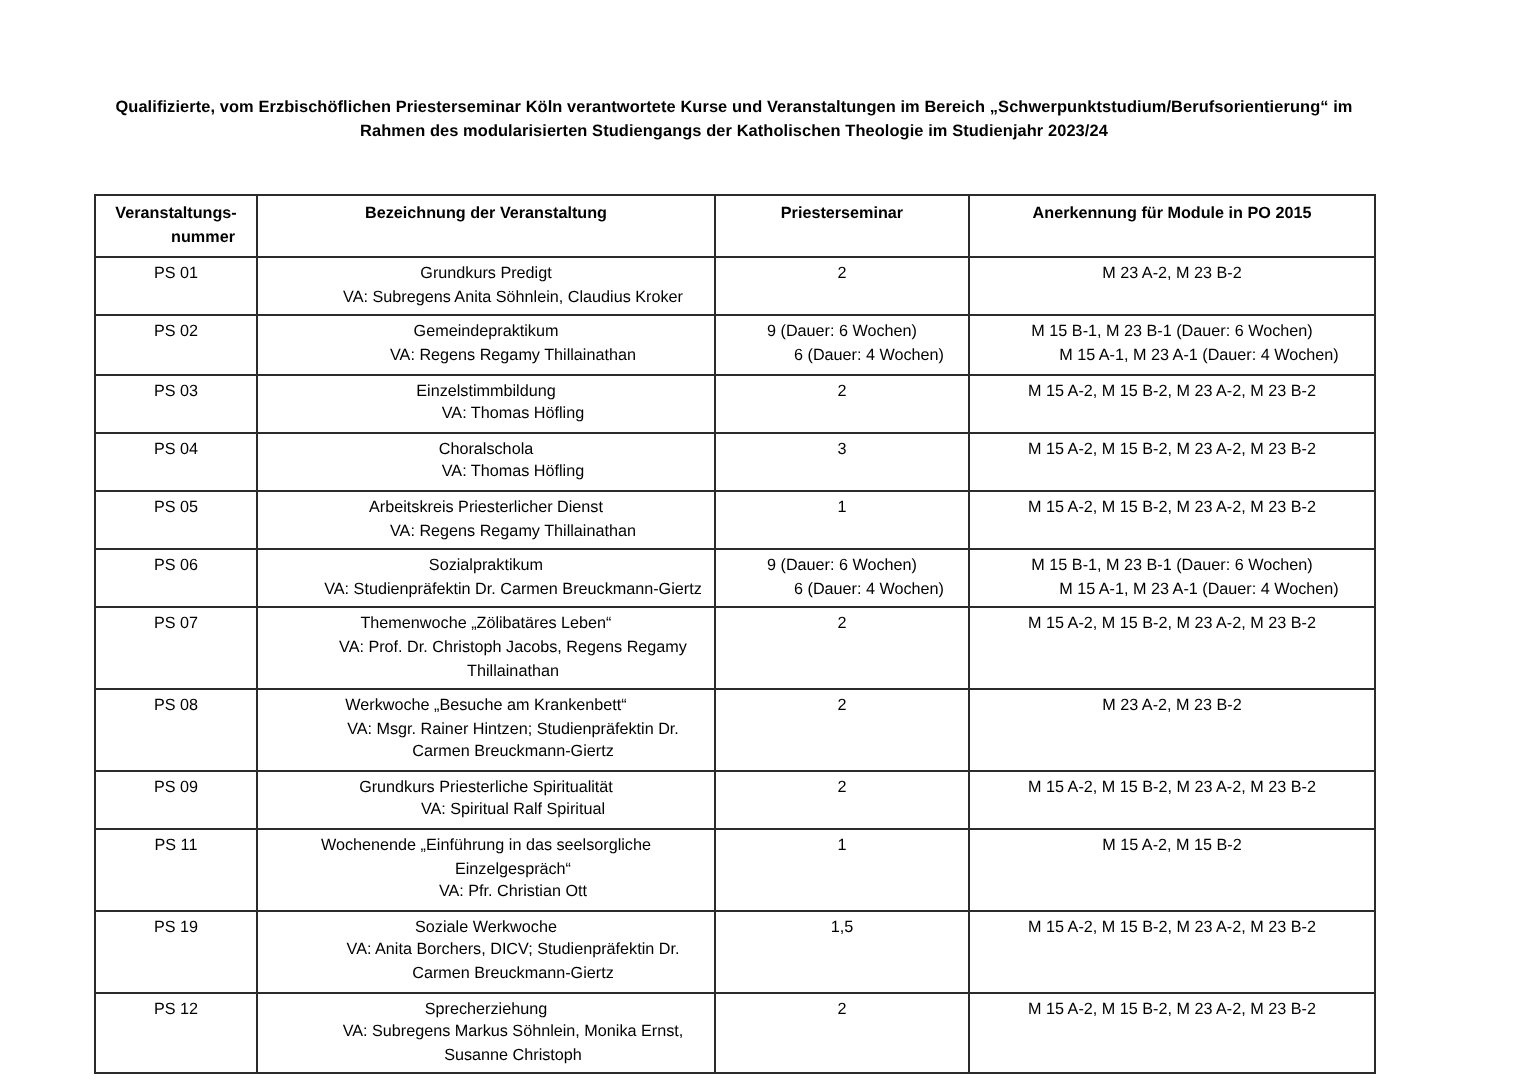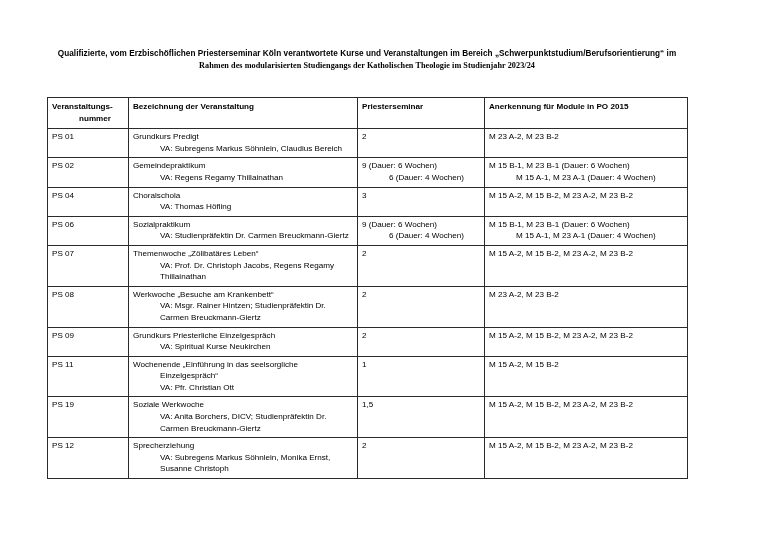--- a/index.html
+++ b/index.html
@@ -35,21 +35,20 @@
     font-weight: bold;
     line-height: 12.2px;
     letter-spacing: 0.05px;
   }
   .doc-title .line {
     display: block;
     white-space: nowrap;
   }
   .doc-title .line2 {
     margin-top: 0px;
-    font-family: Liberation Serif, serif;
   }
 
   .table-wrap {
     position: absolute;
     left: 47px;
     top: 97px;
     width: 640px;
   }
 
   table.schedule {
@@ -58,21 +57,21 @@
     table-layout: fixed;
     font-size: 8.1px;
     line-height: 11.6px;
   }
 
   table.schedule th,
   table.schedule td {
     border: 0.8px solid #2b2b2b;
     vertical-align: top;
     padding: 2px 4px 3px 4px;
-    text-align: left;
+    text-align: center;
     font-weight: normal;
     box-sizing: border-box;
   }
 
   table.schedule thead th {
     font-weight: bold;
     padding-top: 3px;
     padding-bottom: 4px;
   }
 
@@ -114,21 +113,21 @@
           <th>Anerkennung für Module in PO 2015</th>
         </tr>
       </thead>
       <tbody id="table-body">
           <tr>
             <td>
               <span class="cell-line">PS 01</span>
             </td>
             <td>
               <span class="cell-line">Grundkurs Predigt</span>
-              <span class="cell-line">VA: Subregens Markus Söhnlein, Claudius Bereich</span>
+              <span class="cell-line">VA: Subregens Anita Söhnlein, Claudius Kroker</span>
             </td>
             <td>
               <span class="cell-line">2</span>
             </td>
             <td>
               <span class="cell-line">M 23 A-2, M 23 B-2</span>
             </td>
           </tr>
           <tr>
             <td>
@@ -142,28 +141,58 @@
               <span class="cell-line">9 (Dauer: 6 Wochen)</span>
               <span class="cell-line">6 (Dauer: 4 Wochen)</span>
             </td>
             <td>
               <span class="cell-line">M 15 B-1, M 23 B-1 (Dauer: 6 Wochen)</span>
               <span class="cell-line">M 15 A-1, M 23 A-1 (Dauer: 4 Wochen)</span>
             </td>
           </tr>
           <tr>
             <td>
+              <span class="cell-line">PS 03</span>
+            </td>
+            <td>
+              <span class="cell-line">Einzelstimmbildung</span>
+              <span class="cell-line">VA: Thomas Höfling</span>
+            </td>
+            <td>
+              <span class="cell-line">2</span>
+            </td>
+            <td>
+              <span class="cell-line">M 15 A-2, M 15 B-2, M 23 A-2, M 23 B-2</span>
+            </td>
+          </tr>
+          <tr>
+            <td>
               <span class="cell-line">PS 04</span>
             </td>
             <td>
               <span class="cell-line">Choralschola</span>
               <span class="cell-line">VA: Thomas Höfling</span>
             </td>
             <td>
               <span class="cell-line">3</span>
+            </td>
+            <td>
+              <span class="cell-line">M 15 A-2, M 15 B-2, M 23 A-2, M 23 B-2</span>
+            </td>
+          </tr>
+          <tr>
+            <td>
+              <span class="cell-line">PS 05</span>
+            </td>
+            <td>
+              <span class="cell-line">Arbeitskreis Priesterlicher Dienst</span>
+              <span class="cell-line">VA: Regens Regamy Thillainathan</span>
+            </td>
+            <td>
+              <span class="cell-line">1</span>
             </td>
             <td>
               <span class="cell-line">M 15 A-2, M 15 B-2, M 23 A-2, M 23 B-2</span>
             </td>
           </tr>
           <tr>
             <td>
               <span class="cell-line">PS 06</span>
             </td>
             <td>
@@ -209,22 +238,22 @@
             </td>
             <td>
               <span class="cell-line">M 23 A-2, M 23 B-2</span>
             </td>
           </tr>
           <tr>
             <td>
               <span class="cell-line">PS 09</span>
             </td>
             <td>
-              <span class="cell-line">Grundkurs Priesterliche Einzelgespräch</span>
-              <span class="cell-line">VA: Spiritual Kurse Neukirchen</span>
+              <span class="cell-line">Grundkurs Priesterliche Spiritualität</span>
+              <span class="cell-line">VA: Spiritual Ralf Spiritual</span>
             </td>
             <td>
               <span class="cell-line">2</span>
             </td>
             <td>
               <span class="cell-line">M 15 A-2, M 15 B-2, M 23 A-2, M 23 B-2</span>
             </td>
           </tr>
           <tr>
             <td>

